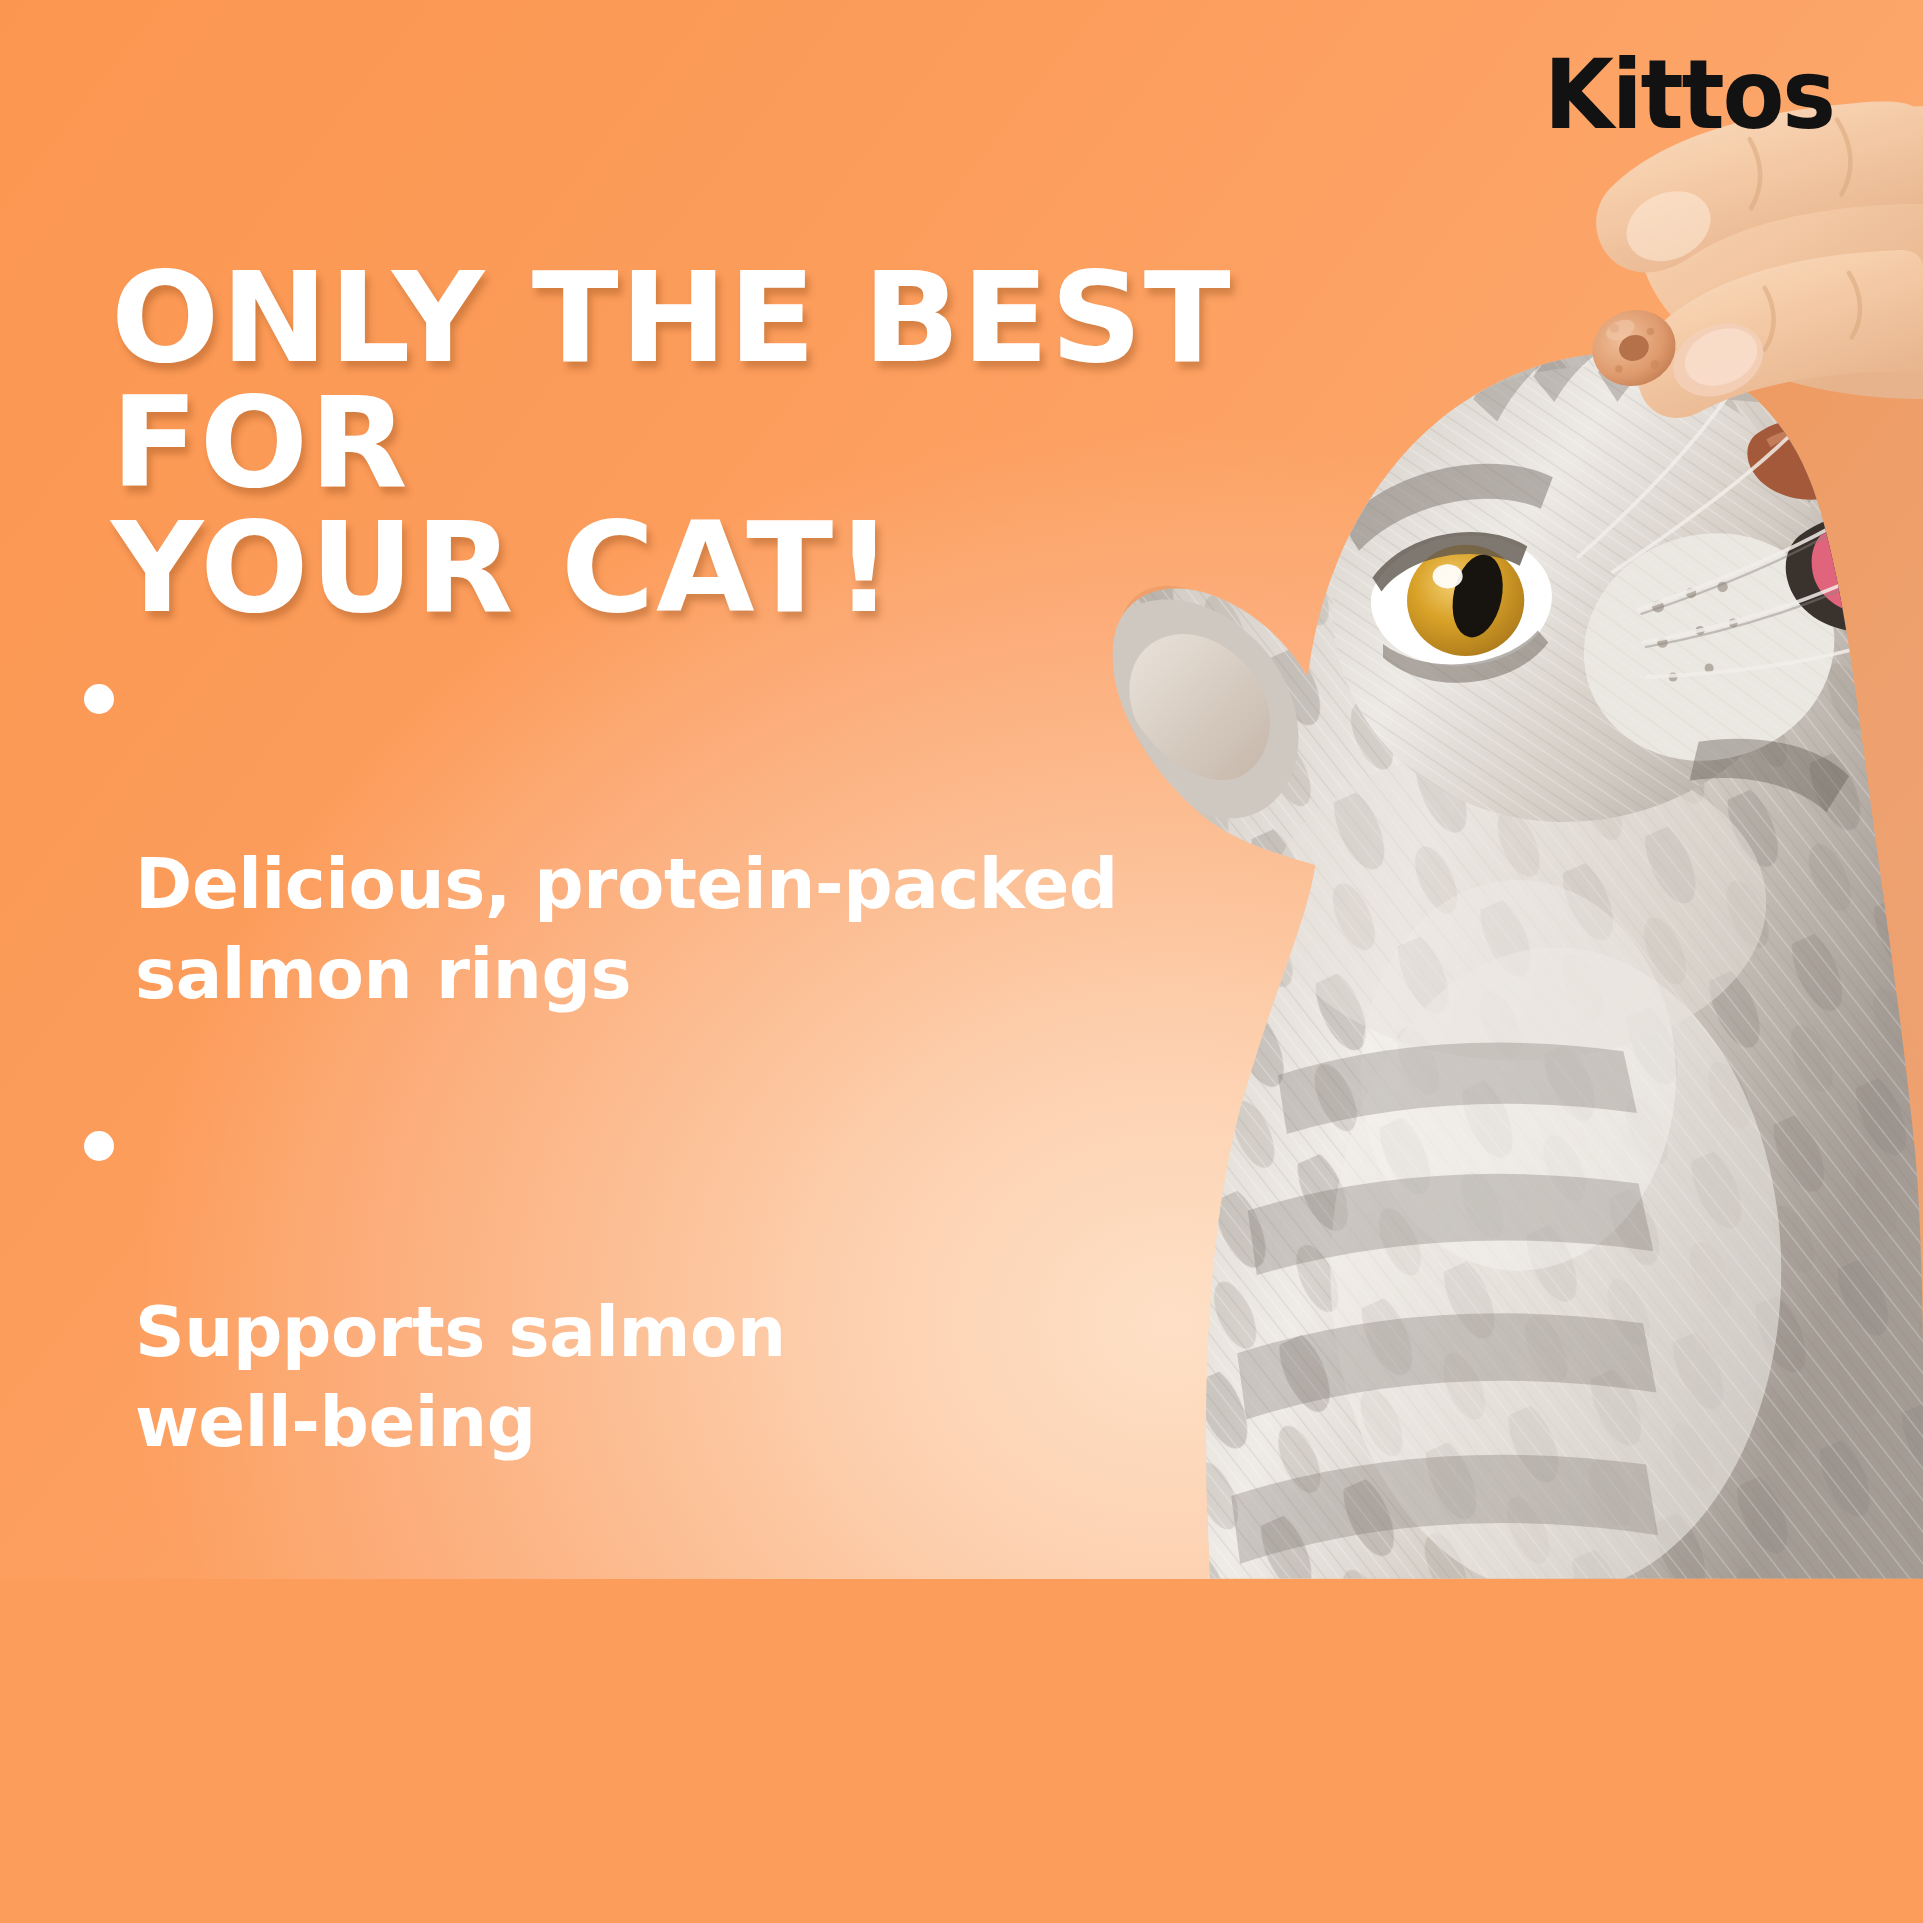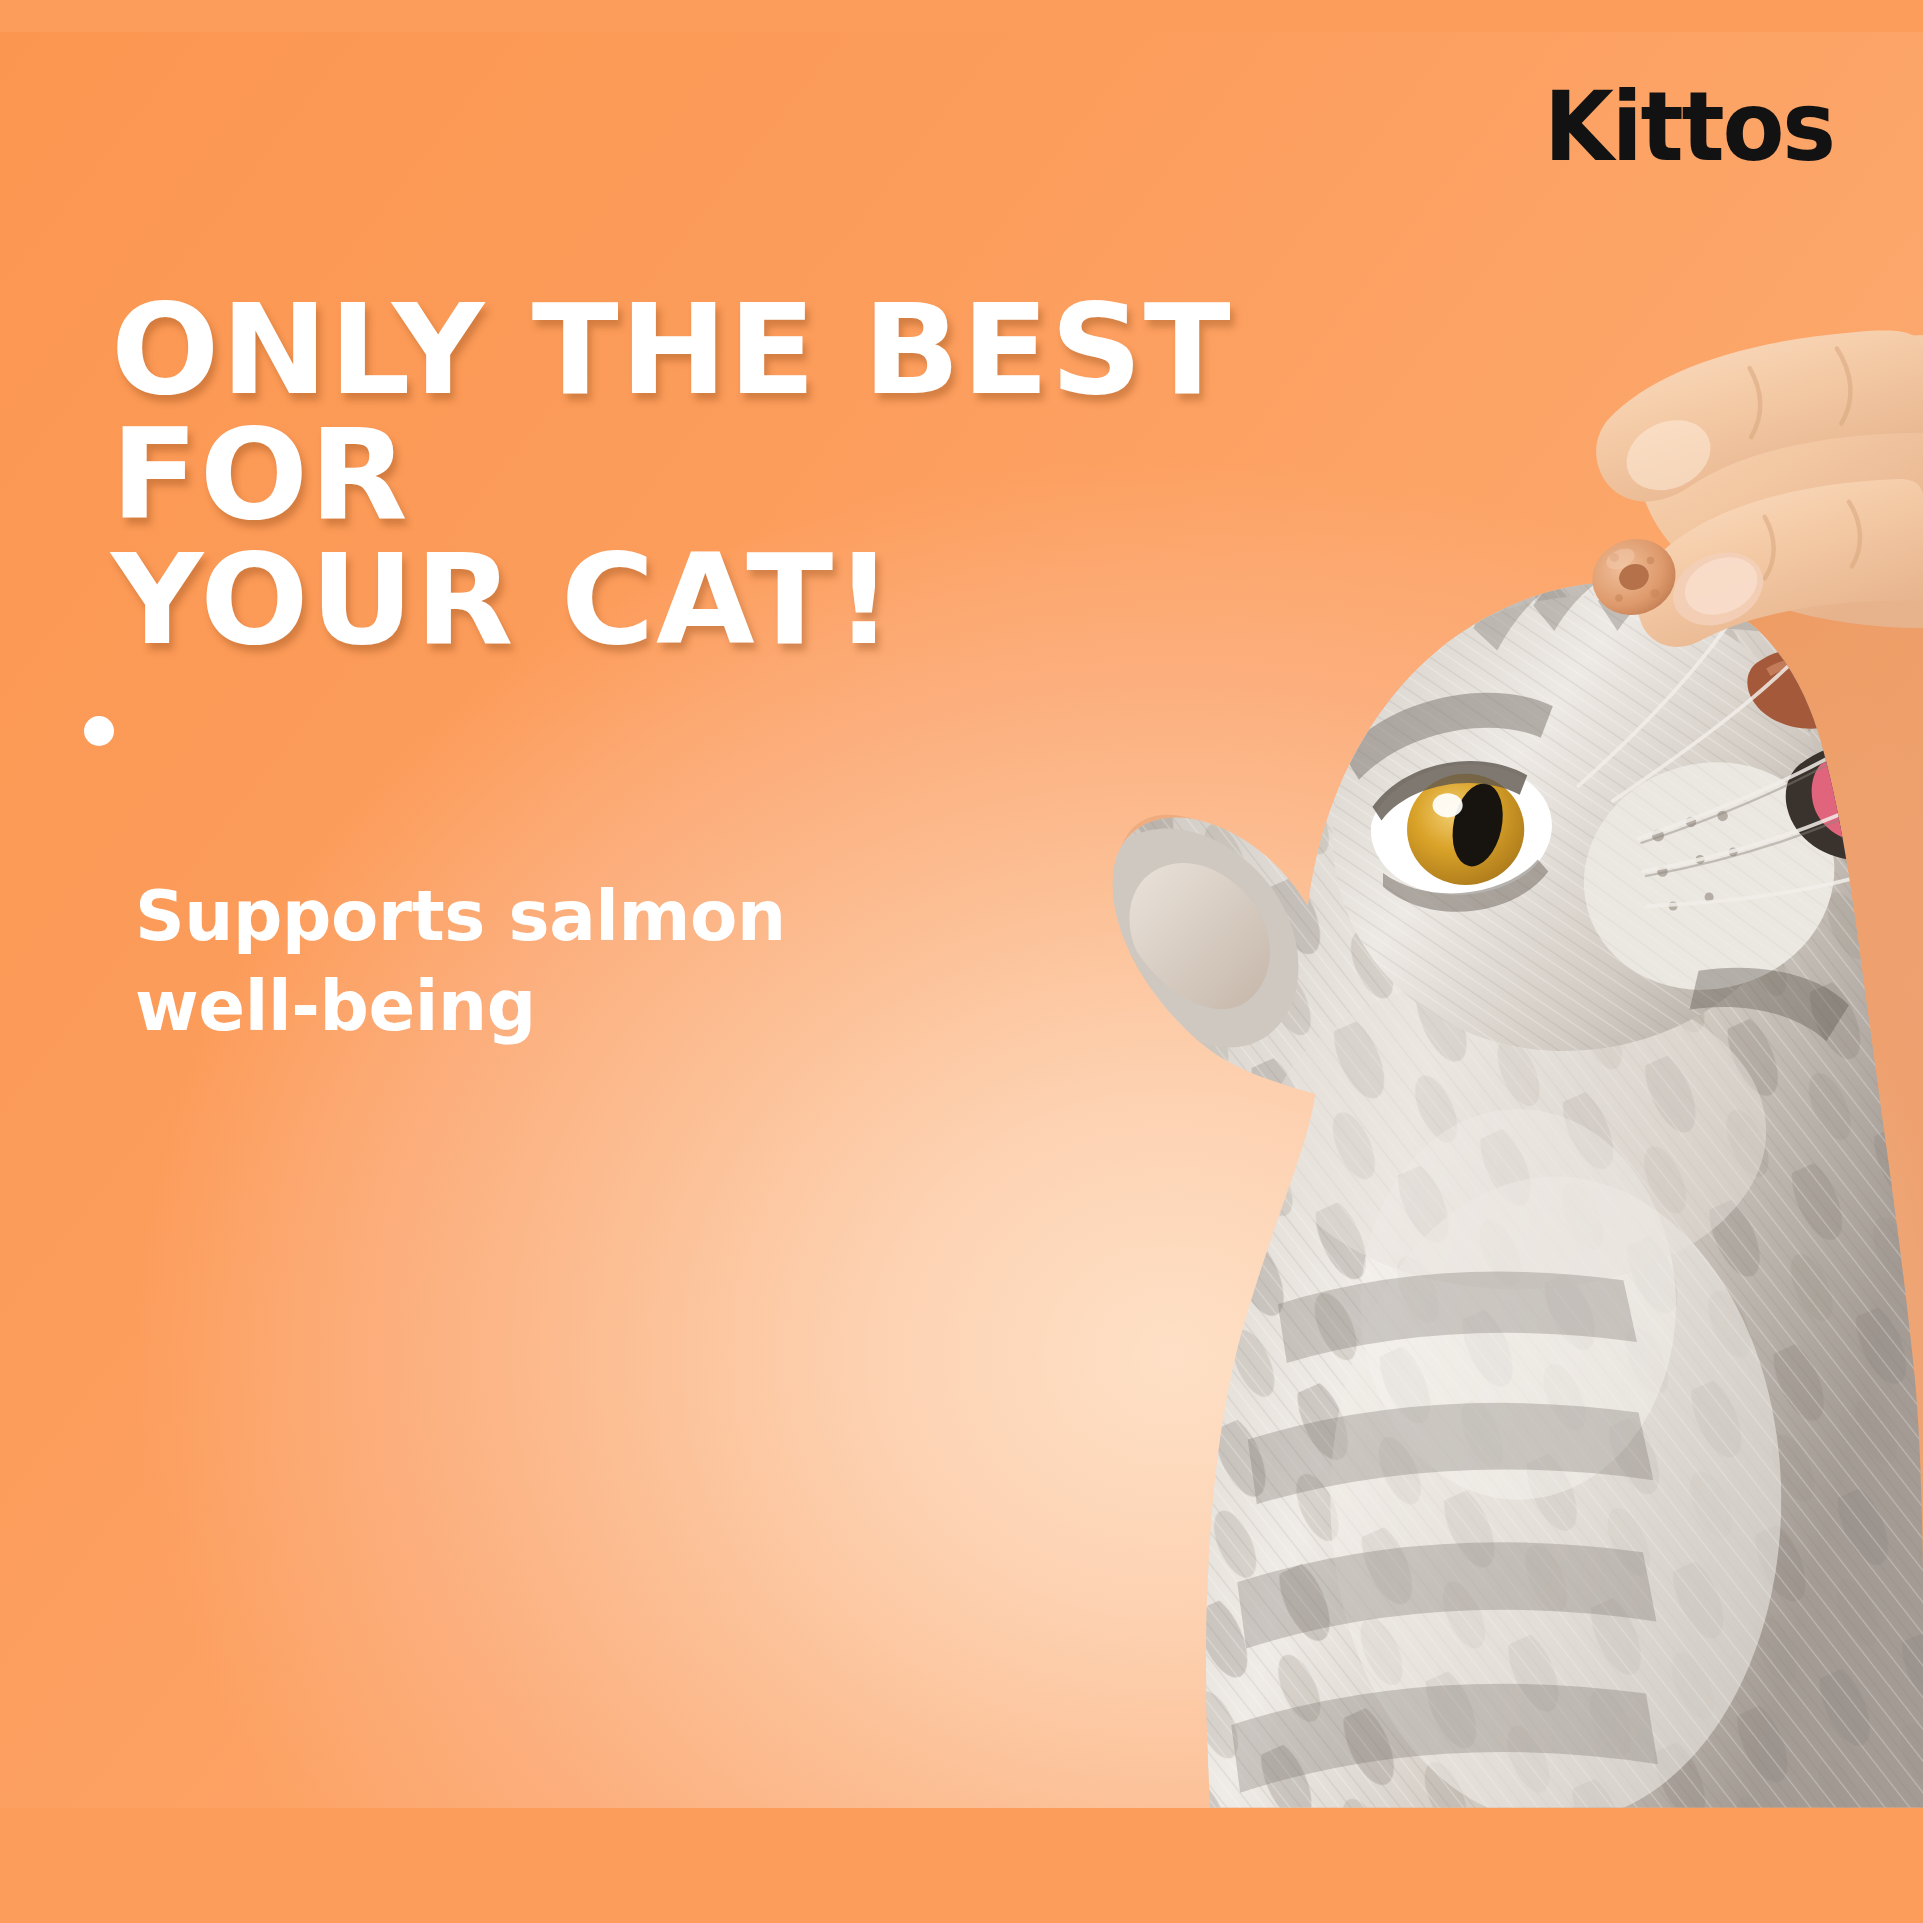--- a/index.html
+++ b/index.html
@@ -2,25 +2,24 @@
 <html style="font-size:12px"><head>
 <meta charset="utf-8">
 <style>
   html,body{margin:0;padding:0;}
   body{
     width:1924px;height:1924px;overflow:hidden;
     font-family:"Liberation Sans",sans-serif;
     background:#FC9D5C;
   }
   #poster{
-    position:relative;width:1924px;height:1776px;overflow:hidden;
+    position:relative;width:1924px;height:1579px;overflow:hidden;
     background:
       radial-gradient(ellipse 1127px 977px at 1172px 1323px, #FEE0C6 0%, #FDD2B2 26%, #FCC096 48%, #FCAE7C 70%, rgba(252,157,92,0) 92%),
       linear-gradient(128deg, #FB9650 0%, #FC9D5C 34%, #FCA66A 62%, #FCB285 88%, #FDC49E 100%);
-    margin-top: 32px;
   }
 
   
   #logo{
     position:absolute;top:47px;left:1544px;
     font-size:96px;line-height:1;
     font-weight:bold;color:#121212;
     letter-spacing:-2.3px;
     font-family:"DejaVu Sans",sans-serif;
     transform:scaleX(.94);
@@ -278,20 +277,25 @@
   </div>
 
   <div id="logo">Kittos</div>
 
   <h1 id="headline">Only the best for
 your cat!</h1>
 
   <div id="bullets">
     <div class="bullet">
       <span class="dot"></span>
+      <span>Delicious, protein-packed
+salmon rings</span>
+    </div>
+    <div class="bullet">
+      <span class="dot"></span>
       <span>Supports salmon
 well-being</span>
     </div>
 
   </div>
 
 </div>
 
 
 </body></html>

